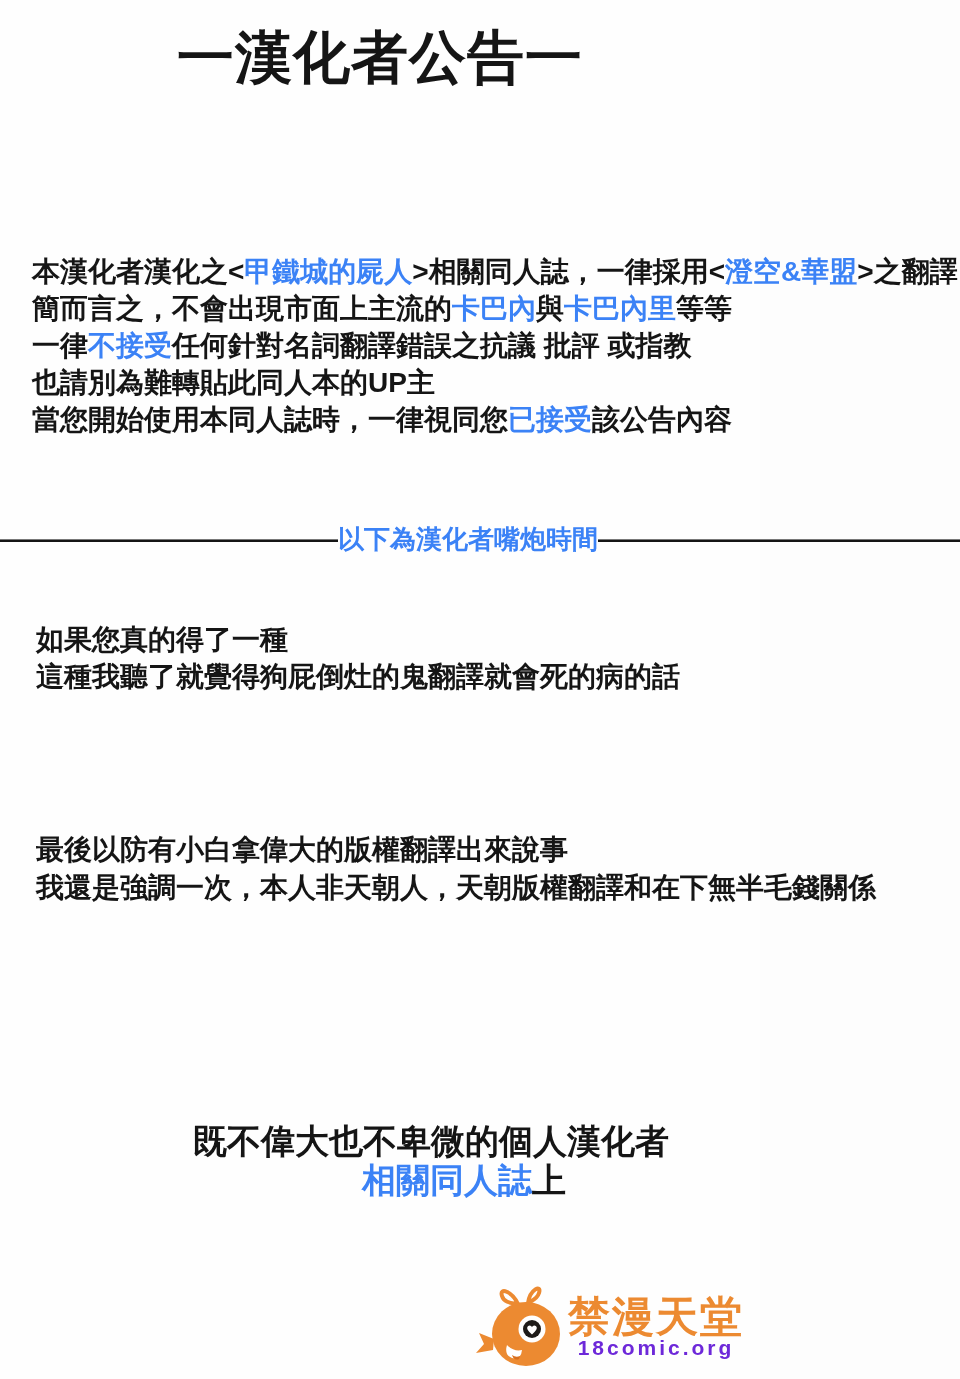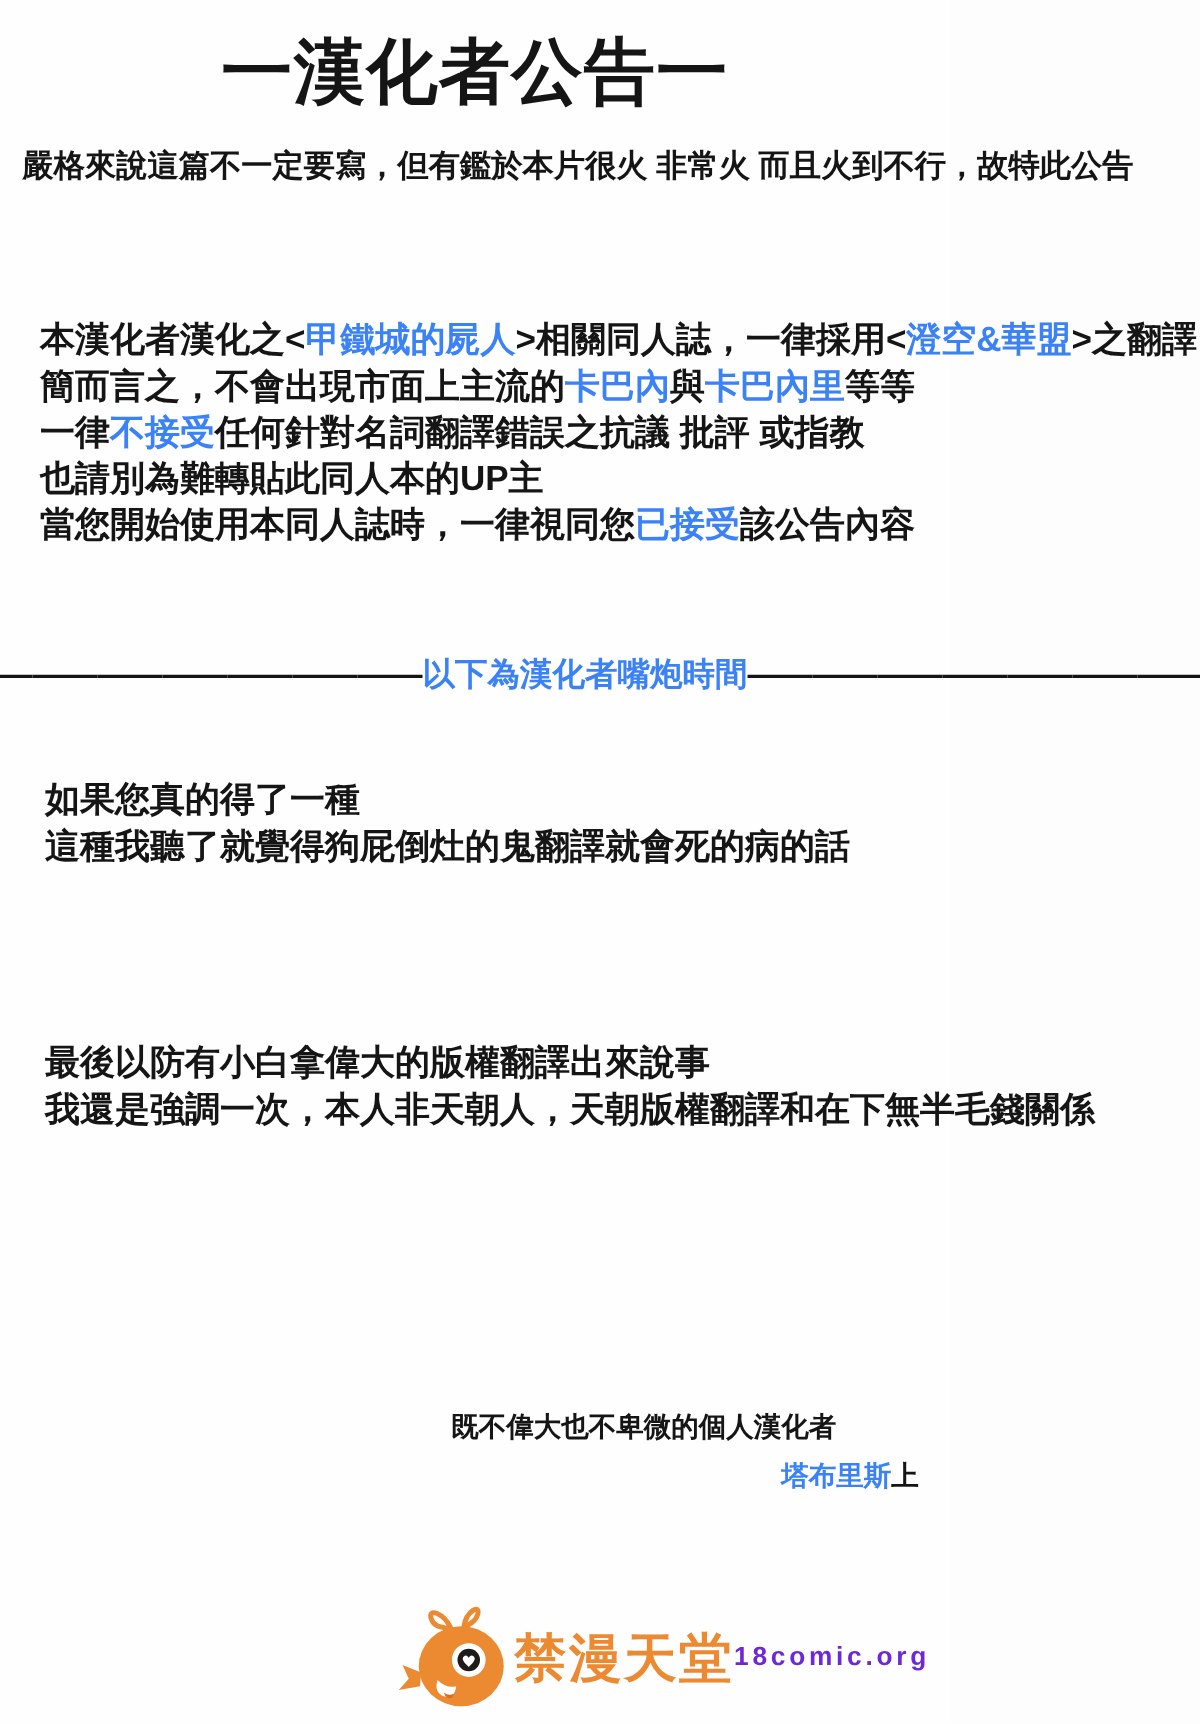--- a/index.html
+++ b/index.html
@@ -27,48 +27,47 @@
   .copyright{ position:absolute; top:831px; left:36px; font-size:28px; line-height:38px; }
   .red { color:#3b82f6; }
 
   .divider {
     position:absolute; top:522px; left:0; width:100%;
     text-align:center; font-size:26px; font-weight:700; white-space:nowrap;
   }
 
   .signature {
     position:absolute; top:1122px; right:25px;
-    text-align:right; font-size:22px; font-weight:700; line-height:39px;
+    text-align:center; font-size:34px; font-weight:700; line-height:39px;
     white-space:nowrap;
   }
   .signature .sig-line1 { display:block; padding-right:66px; }
   .signature .sig-line2 { display:block; }
 
   .watermark {
     position:absolute; right:16px; bottom:4px;
     display:flex; align-items:center; gap:0px;
   }
-  .wm-text { display:flex; flex-direction:row; align-items:center; }
+  .wm-text { display:flex; flex-direction:column; align-items:center; }
   .wm-name {
     color:#ec8a31; font-size:42px; font-weight:700; letter-spacing:2px;
     line-height:44px; white-space:nowrap;
   }
   .wm-url {
     color:#6d28d9; font-size:21px; font-weight:700; letter-spacing:3px;
     line-height:22px; margin-top:-2px; white-space:nowrap;
   }
 </style>
 </head>
 <body>
 
 <div class="page">
 
   <h1 class="title">一漢化者公告一</h1>
 
-  <p class="intro">嚴格來說這篇不一定要寫，但有鑑於本片很火 非常火 而且火到不行，故特此公告</p>
 
   <div class="policy textblock">
     <div><span>本漢化者漢化之&lt;</span><span class="red">甲鐵城的屍人</span><span>&gt;相關同人誌，一律採用&lt;</span><span class="red">澄空&amp;華盟</span><span>&gt;之翻譯</span></div>
     <div><span>簡而言之，不會出現市面上主流的</span><span class="red">卡巴內</span><span>與</span><span class="red">卡巴內里</span><span>等等</span></div>
     <div><span>一律</span><span class="red">不接受</span><span>任何針對名詞翻譯錯誤之抗議 批評 或指教</span></div>
     <div><span>也請別為難轉貼此同人本的UP主</span></div>
     <div><span>當您開始使用本同人誌時，一律視同您</span><span class="red">已接受</span><span>該公告內容</span></div>
   </div>
 
   <div class="divider"><span>—————————————</span><span class="red">以下為漢化者嘴炮時間</span><span>——————————————</span></div>
@@ -78,21 +77,21 @@
     <div>這種我聽了就覺得狗屁倒灶的鬼翻譯就會死的病的話</div>
   </div>
 
   <div class="copyright textblock">
     <div>最後以防有小白拿偉大的版權翻譯出來說事</div>
     <div>我還是強調一次，本人非天朝人，天朝版權翻譯和在下無半毛錢關係</div>
   </div>
 
   <div class="signature">
     <span class="sig-line1">既不偉大也不卑微的個人漢化者</span>
-    <span class="sig-line2"><span class="red">塔布里斯</span><span>上</span></span>
+    <span class="sig-line2"><span class="red">相關同人誌</span><span>上</span></span>
   </div>
 
   <div class="watermark">
     <span>
       <svg width="96" height="92" viewBox="0 0 96 92" aria-hidden="true">
 
         <path d="M22 60 L7 54 L12 65 L4 74 L21 71 Z" fill="#ec8a31"></path>
 
         <ellipse cx="54" cy="55" rx="34" ry="32" fill="#ec8a31"></ellipse>
 

